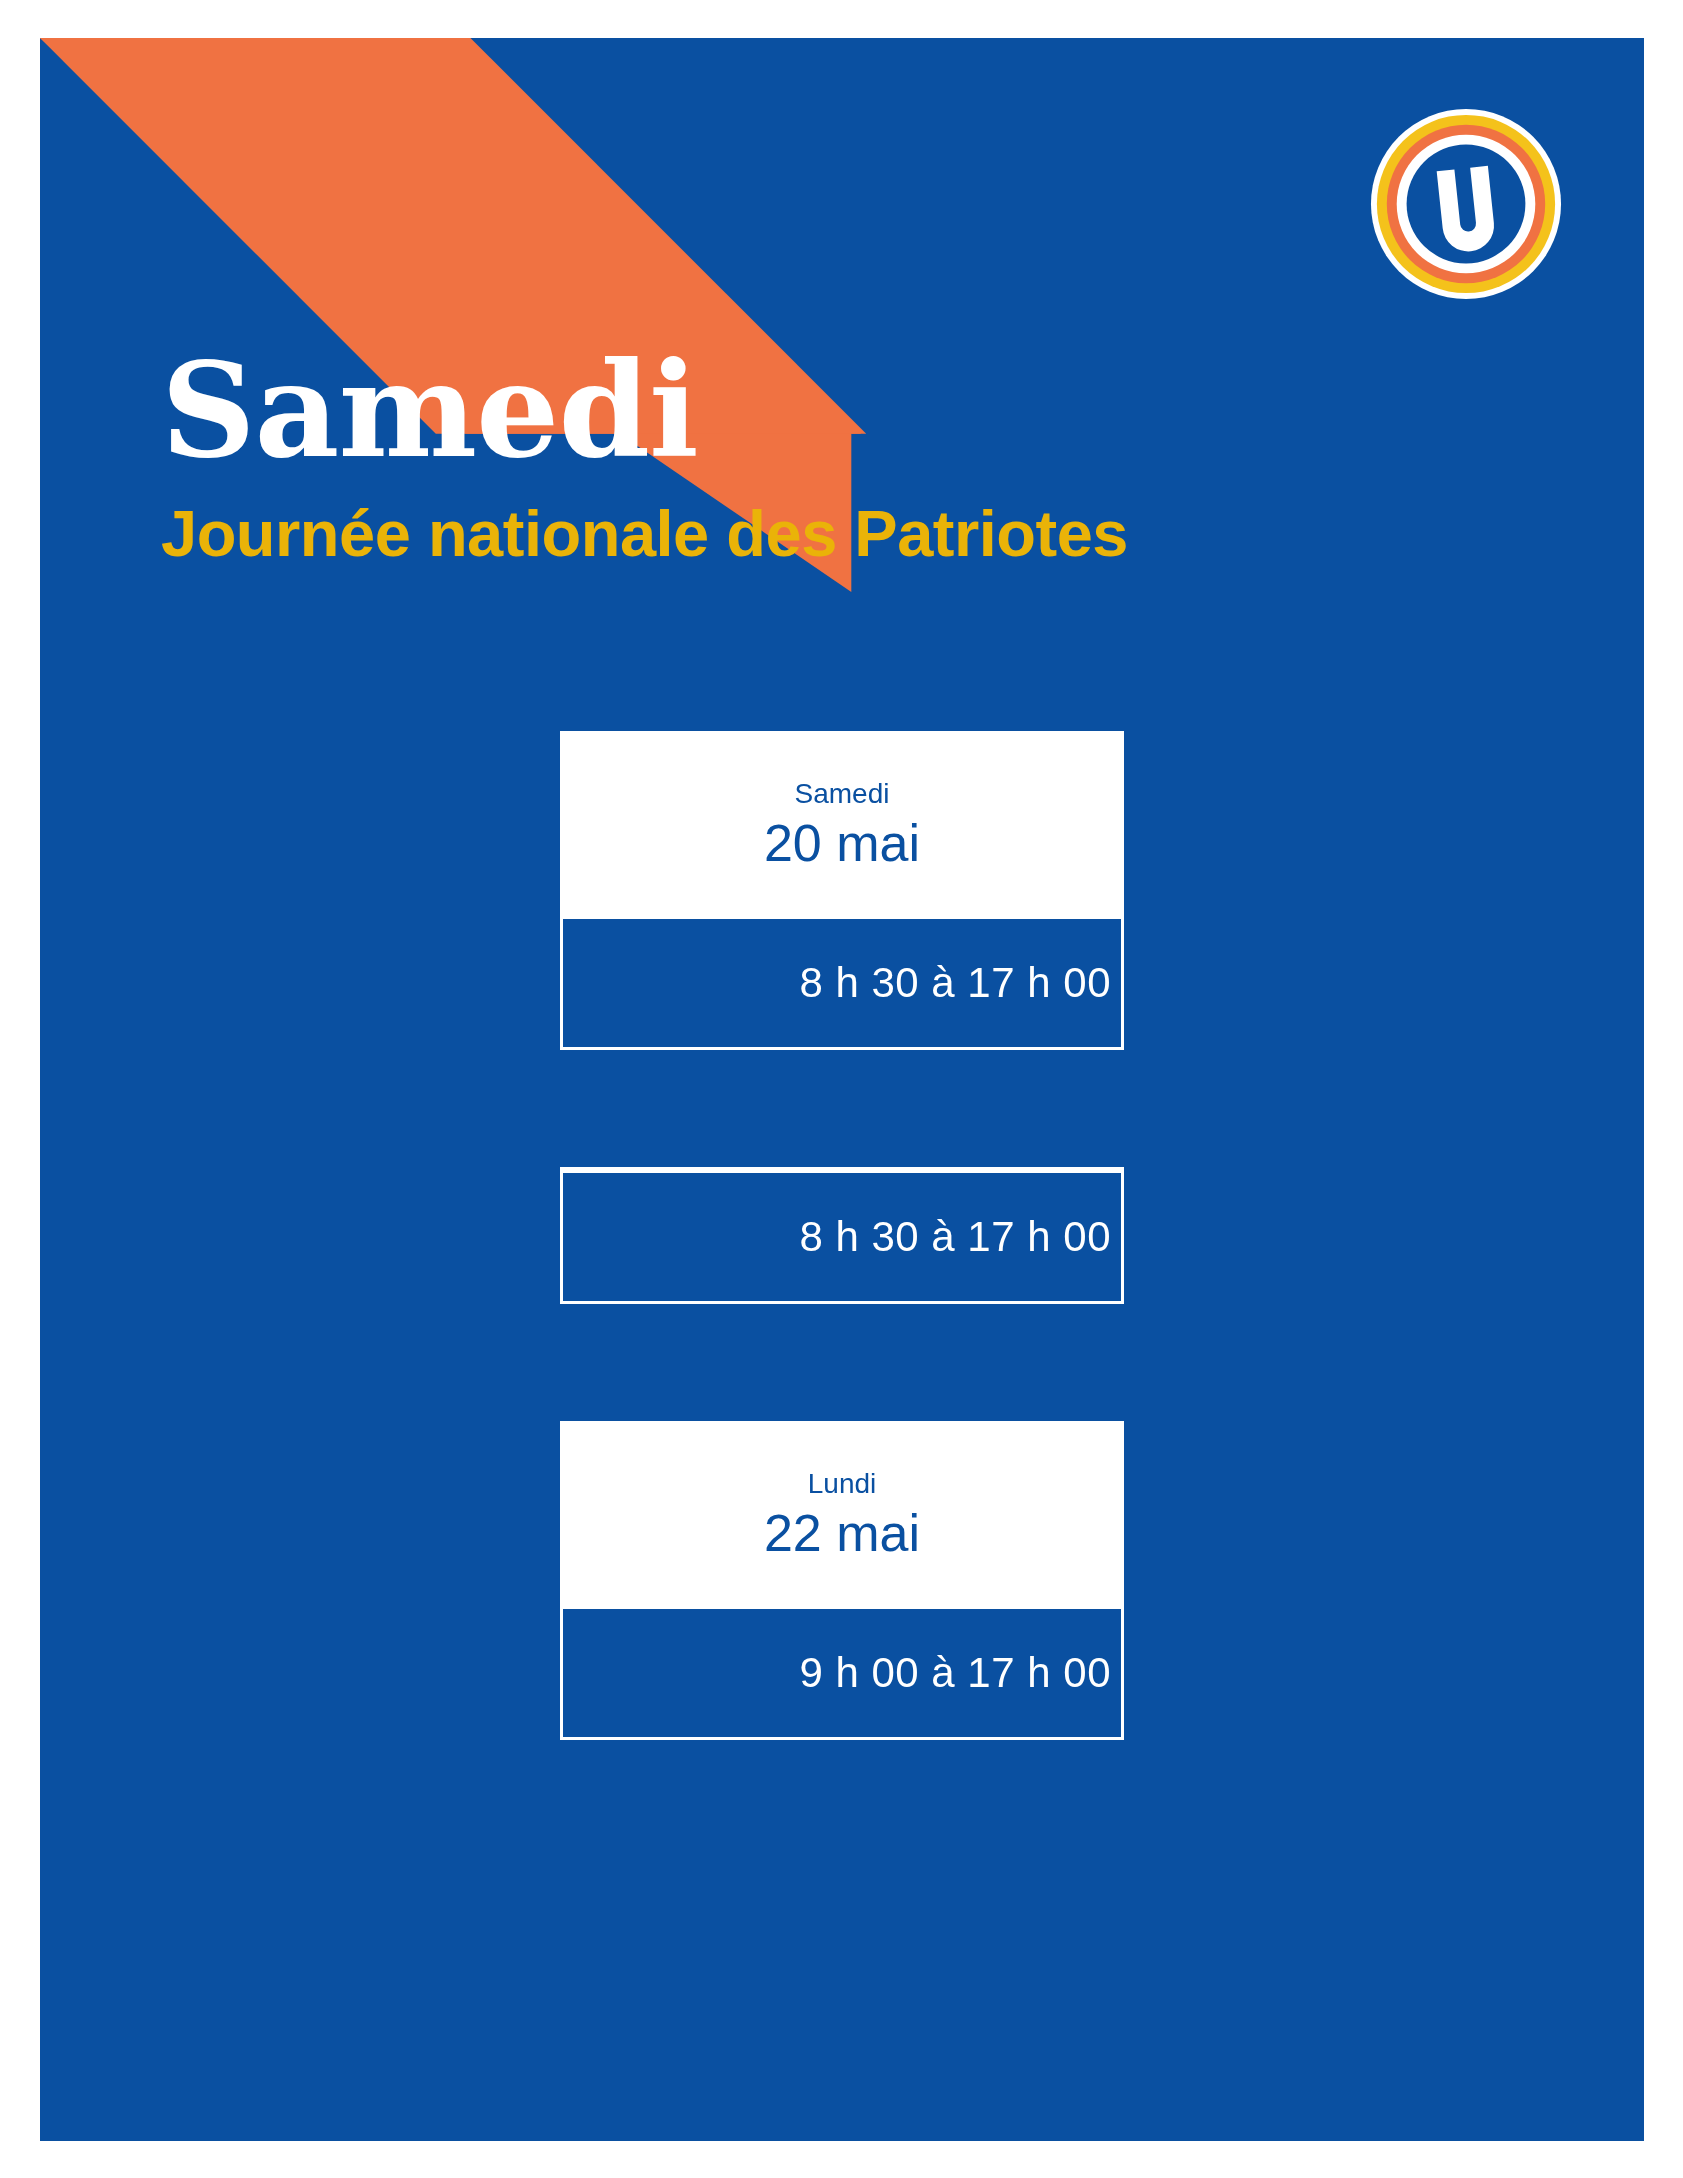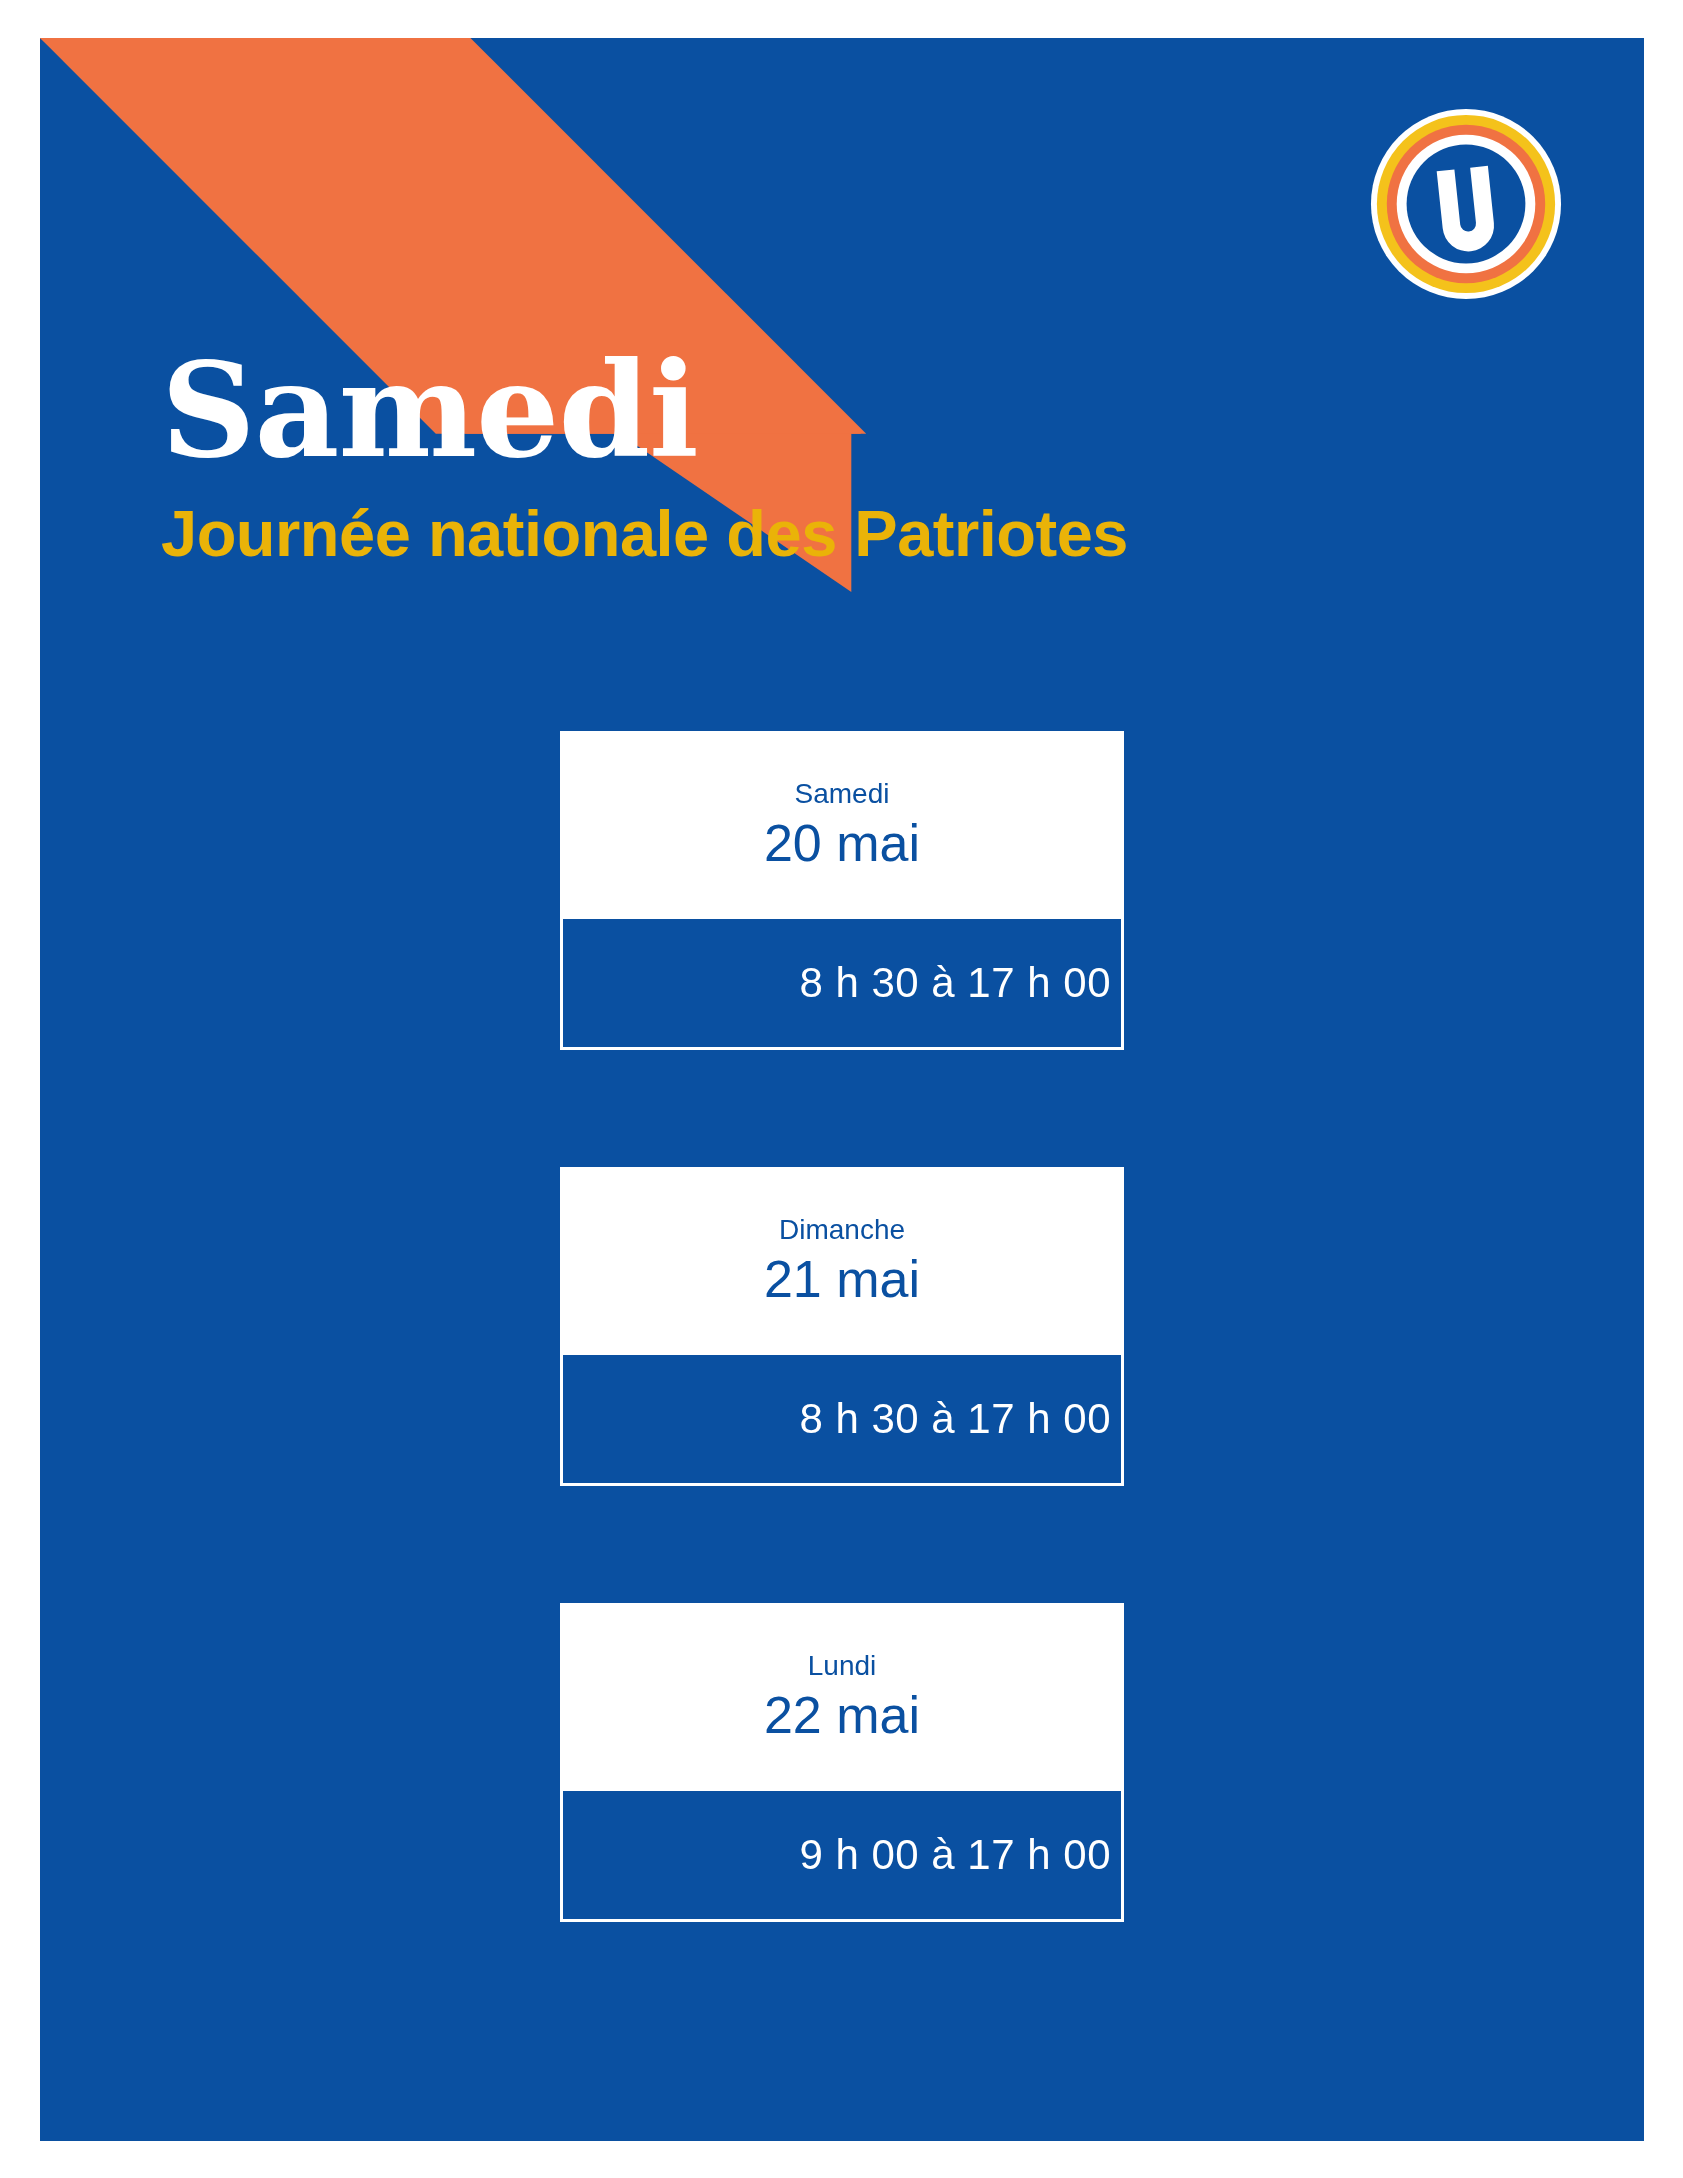--- a/index.html
+++ b/index.html
@@ -147,24 +147,20 @@
 
     <div class="card">
       <div class="card-day">
         <div class="card-day-name">Samedi</div>
         <div class="card-day-date">20 mai</div>
       </div>
       <div class="card-hours">8 h 30 à 17 h 00</div>
     </div>
 
     <div class="card">
-      <div class="card-day">
-        <div class="card-day-name">Dimanche</div>
-        <div class="card-day-date">21 mai</div>
-      </div>
       <div class="card-hours">8 h 30 à 17 h 00</div>
     </div>
 
     <div class="card">
       <div class="card-day">
         <div class="card-day-name">Lundi</div>
         <div class="card-day-date">22 mai</div>
       </div>
       <div class="card-hours">9 h 00 à 17 h 00</div>
     </div>

